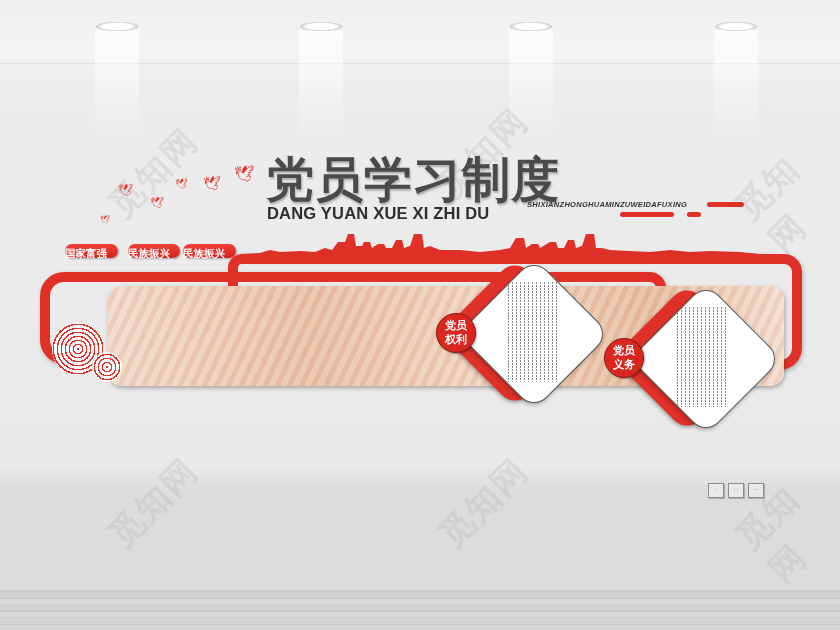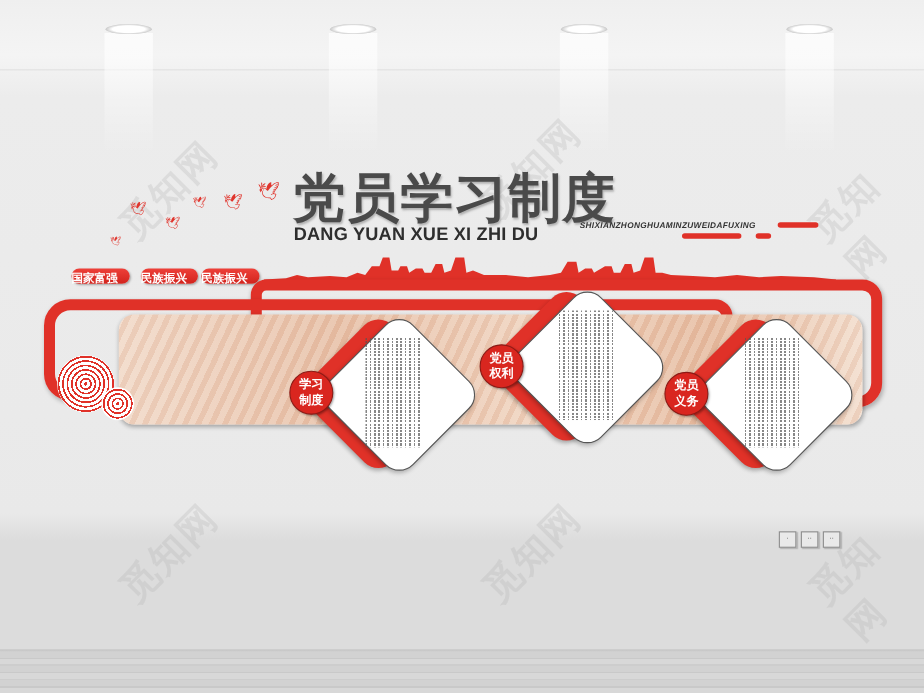--- a/index.html
+++ b/index.html
@@ -111,28 +111,20 @@
   <div class="frame" style="left:228px;top:254px;width:554px;height:96px;border-radius:14px 18px 22px 12px;"></div>
 
   <div class="frame" style="left:40px;top:272px;width:606px;height:72px;border-radius:24px 16px 14px 24px;"></div>
 
   <div class="photo-band"></div>
 
   <div class="rings"></div>
   <div class="rings2"></div>
 
 
-  <div class="card" style="left:277px;top:283px">
-    <div class="red"></div>
-    <div class="white"></div>
-    <div class="text-lines" style="left:55px"></div>
-    <div class="badge" style="left:-14px;top:54px">
-      <span><span>学习</span><br><span>制度</span></span>
-    </div>
-  </div>
 
   <div class="card" style="left:448px;top:258px">
     <div class="red"></div>
     <div class="white"></div>
     <div class="text-lines" style="left:60px"></div>
     <div class="badge" style="left:-12px;top:55px">
       <span><span>党员</span><br><span>权利</span></span>
     </div>
   </div>
 

